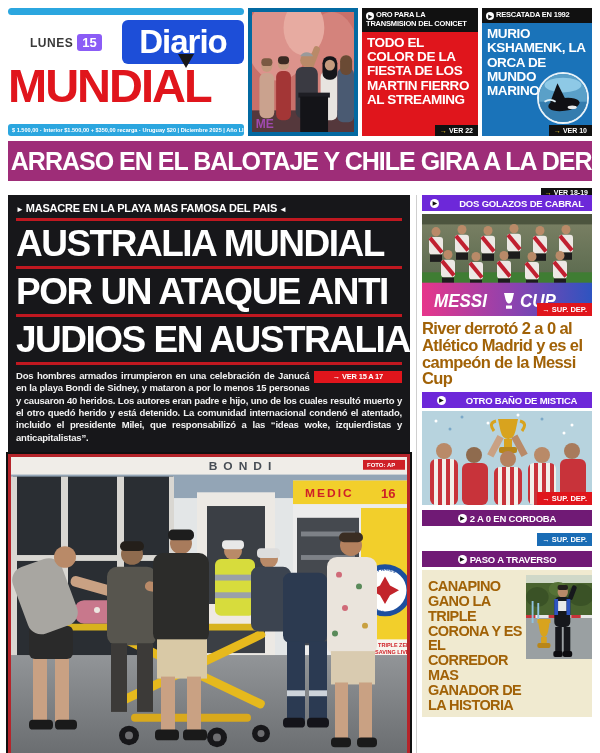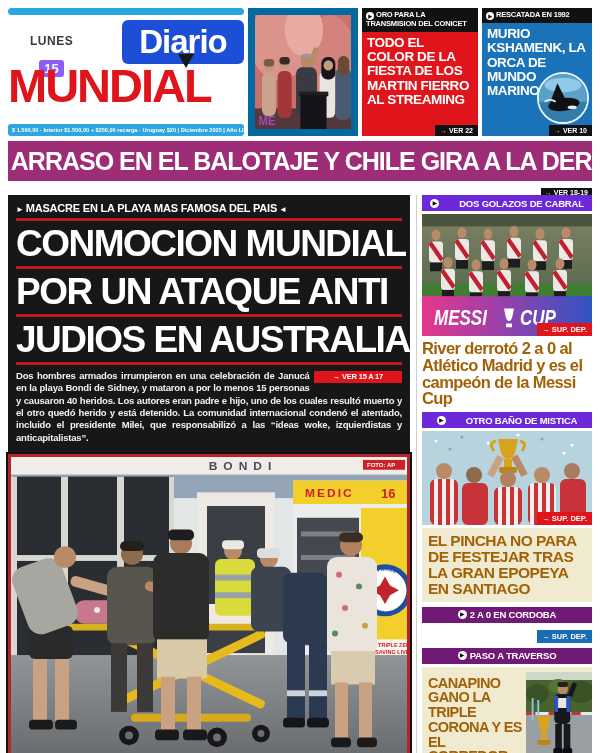--- a/index.html
+++ b/index.html
@@ -4,30 +4,30 @@
 <style>
   *{margin:0;padding:0;box-sizing:border-box;}
   html,body{background:#e9e9e9;}
   body{font-family:"Liberation Sans",sans-serif;}
   .page{position:relative;width:600px;height:753px;background:#fff;margin:0 auto;overflow:hidden;padding:8px 8px 0 8px;}
 
   
   .header-row{display:flex;gap:4px;height:128px;}
   .masthead{position:relative;width:236px;flex:none;}
   .topbar{height:7px;border-radius:4px;background:#2ba6df;}
-  .lunes-row{position:absolute;left:22px;top:26px;display:flex;align-items:center;gap:12px;flex-direction:column;}
+  .lunes-row{position:absolute;left:22px;top:26px;display:flex;align-items:center;gap:4px;}
   .lunes{font-size:12px;font-weight:bold;color:#3a3a3a;letter-spacing:.5px;}
   .daybox{background:#8b5cf6;color:#fff;font-weight:bold;font-size:13px;padding:1px 5px;border-radius:3px;}
   .diario-bubble{position:absolute;right:0;top:12px;width:122px;height:44px;background:#1d4ed8;border-radius:6px;color:#fff;
     font-size:33px;font-weight:bold;text-align:center;line-height:44px;letter-spacing:-1px;}
   .diario-bubble:after{content:"";position:absolute;left:56px;bottom:-12px;border:8px solid transparent;border-top:14px solid #17171a;}
   .popular{position:absolute;left:0;top:54px;width:100%;font-size:47px;font-weight:bold;color:#e0151c;letter-spacing:-2px;line-height:1;}
   .pricebar{position:absolute;left:0;bottom:0;width:100%;background:#2ba6df;border-radius:3px;color:#fff;
     font-size:5.6px;font-weight:bold;padding:3px 4px;white-space:nowrap;overflow:hidden;}
-  .mf-photo{width:110px;flex:none;border:7px solid #0369a1;overflow:hidden;}
+  .mf-photo{width:110px;flex:none;border:4px solid #0369a1;overflow:hidden;}
   .mf-photo svg{display:block;width:100%;height:100%;}
 
   .promo{position:relative;flex:none;display:flex;flex-direction:column;overflow:hidden;}
   .promo.red{width:116px;background:#e0151c;}
   .promo.blue{width:110px;background:#1a73b9;}
   .promo-kicker{background:#111;color:#fff;font-size:7.5px;font-weight:bold;padding:3px 4px;line-height:1.15;letter-spacing:-.2px;}
   .promo-kicker .pb{display:inline-block;width:8px;height:8px;border-radius:50%;background:#fff;color:#111;font-size:5px;line-height:8px;text-align:center;vertical-align:-1px;margin-right:2px;}
   .promo-title{color:#fff;font-size:13.5px;font-weight:bold;line-height:1.06;padding:4px 5px;letter-spacing:-.4px;flex:1;}
   .ver-tag{position:absolute;right:0;bottom:0;background:#111;color:#fff;font-size:7px;font-weight:bold;padding:2px 5px;}
   .ver-tag .arr:before{content:"\2192";color:#f5d028;margin-right:2px;}
@@ -155,21 +155,21 @@
   <div class="banner-ref-row">
     <span class="ver-tag"><span class="arr"></span><span>VER 18-19</span></span>
   </div>
 
   <div class="main">
 
     <div class="leftcol">
       <div class="black-box">
         <div class="lead-kicker">MASACRE EN LA PLAYA MAS FAMOSA DEL PAIS</div>
         <div class="red-rule"></div>
-        <div class="hl-line">CONMOCION MUNDIAL</div>
+        <div class="hl-line">AUSTRALIA MUNDIAL</div>
         <div class="red-rule"></div>
         <div class="hl-line">POR UN ATAQUE ANTI</div>
         <div class="red-rule"></div>
         <div class="hl-line">JUDIOS EN AUSTRALIA</div>
         <div class="red-rule"></div>
         <div class="deck">
           <span class="lead-ref"><span class="arr"></span><span>VER 15 A 17</span></span><span>Dos hombres armados irrumpieron en una celebración de Janucá en la playa Bondi de Sidney, y mataron a por lo menos 15 personas y causaron 40 heridos. Los autores eran padre e hijo, uno de los cuales resultó muerto y el otro quedó herido y está detenido. La comunidad internacional condenó el atentado, incluido el presidente Milei, que responsabilizó a las “ideas woke, izquierdistas y anticapitalistas”.</span>
         </div>
       </div>
 
@@ -296,21 +296,21 @@
       </div>
     </div>
 
     <div class="rightcol">
 
       <div class="story">
         <div class="story-kicker red">
             <span class="pb">▶</span>
             <span>DOS GOLAZOS DE CABRAL</span>
           </div>
-        <div class="story-photo" style="height:122px;">
+        <div class="story-photo" style="height:102px;">
           <svg viewBox="0 0 170 98" preserveAspectRatio="none">
             <defs>
               <linearGradient id="crowdG" x1="0" y1="0" x2="0" y2="1">
                   <stop offset="0" stop-color="#7d8266"></stop>
                   <stop offset="1" stop-color="#5a6a4e"></stop>
                 </linearGradient>
               <linearGradient id="bannG" x1="0" y1="0" x2="1" y2="0">
                   <stop offset="0" stop-color="#e6368b"></stop>
                   <stop offset="0.55" stop-color="#8a43b0"></stop>
                   <stop offset="1" stop-color="#2e54c0"></stop>
@@ -382,23 +382,20 @@
               <circle cx="120" cy="44" r="8" fill="#b98a68"></circle>
               <circle cx="150" cy="40" r="8" fill="#a87b5c"></circle>
             <rect x="8" y="48" width="28" height="46" rx="6" fill="url(#striP)"></rect>
             <rect x="40" y="52" width="26" height="42" rx="6" fill="#c8333a"></rect>
             <rect x="72" y="56" width="28" height="38" rx="6" fill="url(#striP)"></rect>
             <rect x="106" y="52" width="28" height="42" rx="6" fill="url(#striP)"></rect>
             <rect x="138" y="48" width="26" height="46" rx="6" fill="#c8333a"></rect>
           </svg>
           <div class="supdep red"><span class="arr"></span><span>SUP. DEP.</span></div>
         </div>
-        <div class="cream">
-          <div class="story-headline">EL PINCHA NO PARA DE FESTEJAR TRAS LA GRAN EPOPEYA EN SANTIAGO</div>
-        </div>
       </div>
 
       <div class="story">
         <div class="story-kicker blue">
             <span class="pb">▶</span>
             <span>2 A 0 EN CORDOBA</span>
           </div>
         <div class="ref-row">
           <span class="supdep blue"><span class="arr"></span><span>SUP. DEP.</span></span>
         </div>

